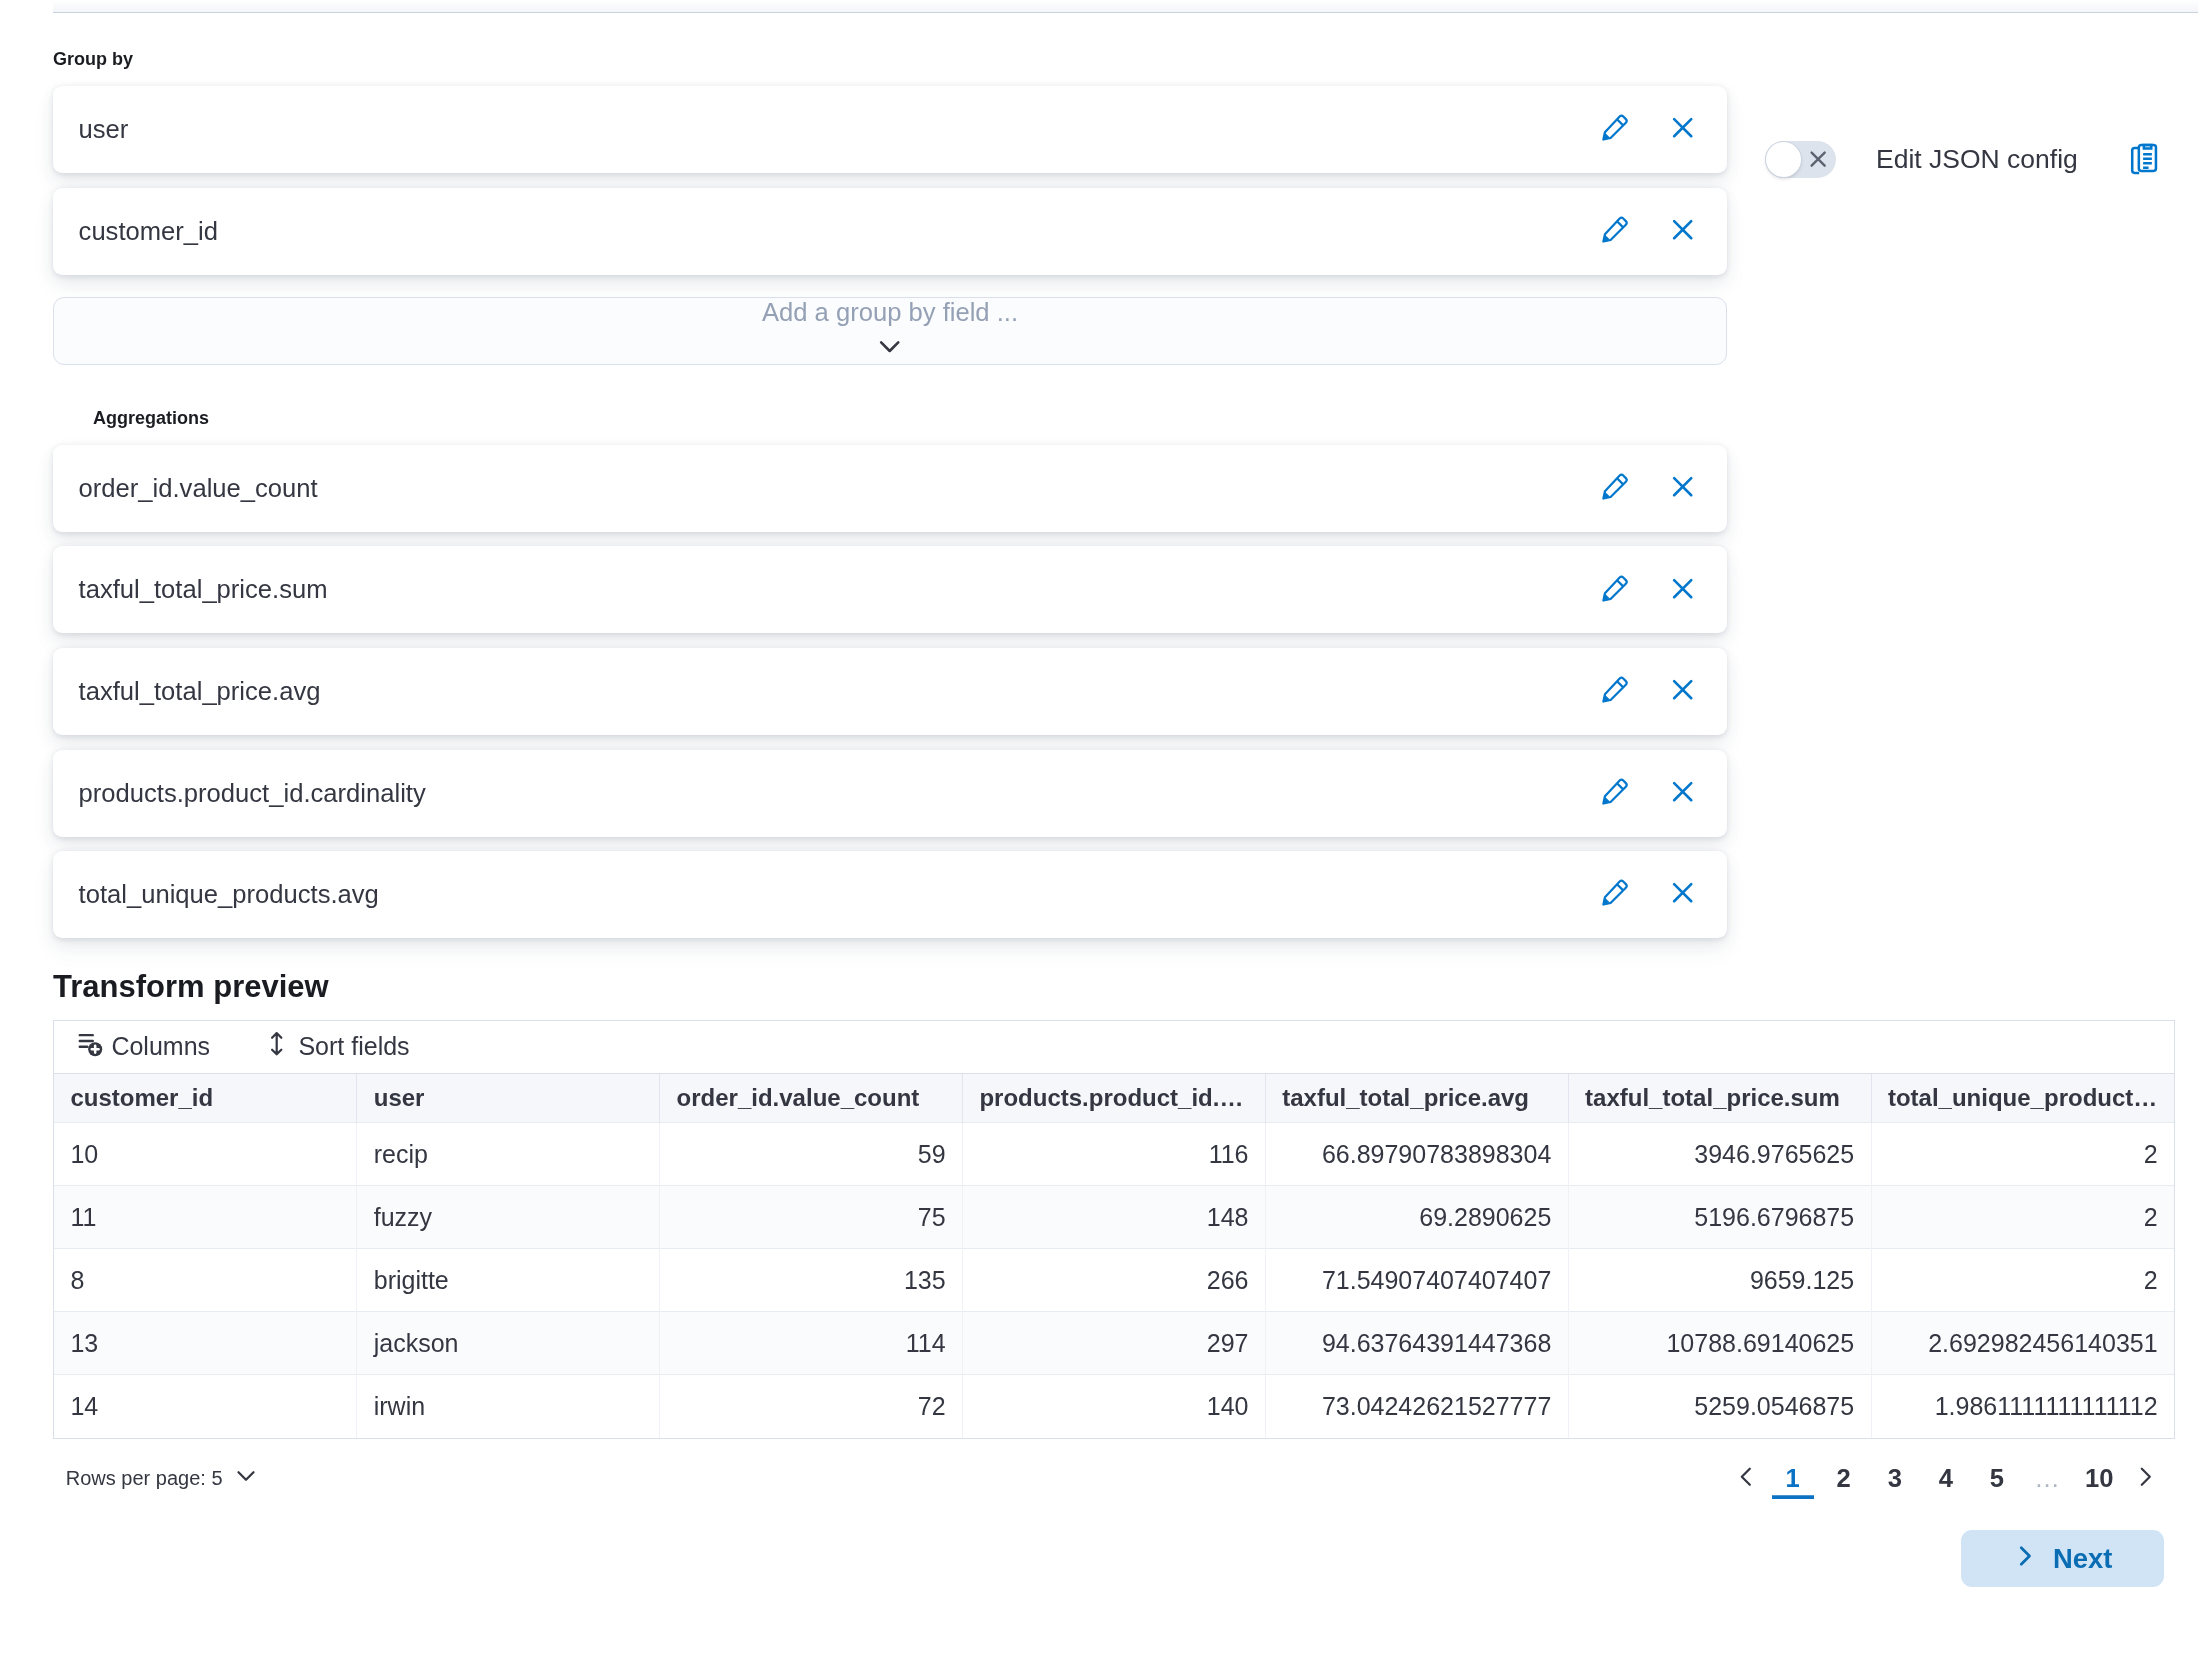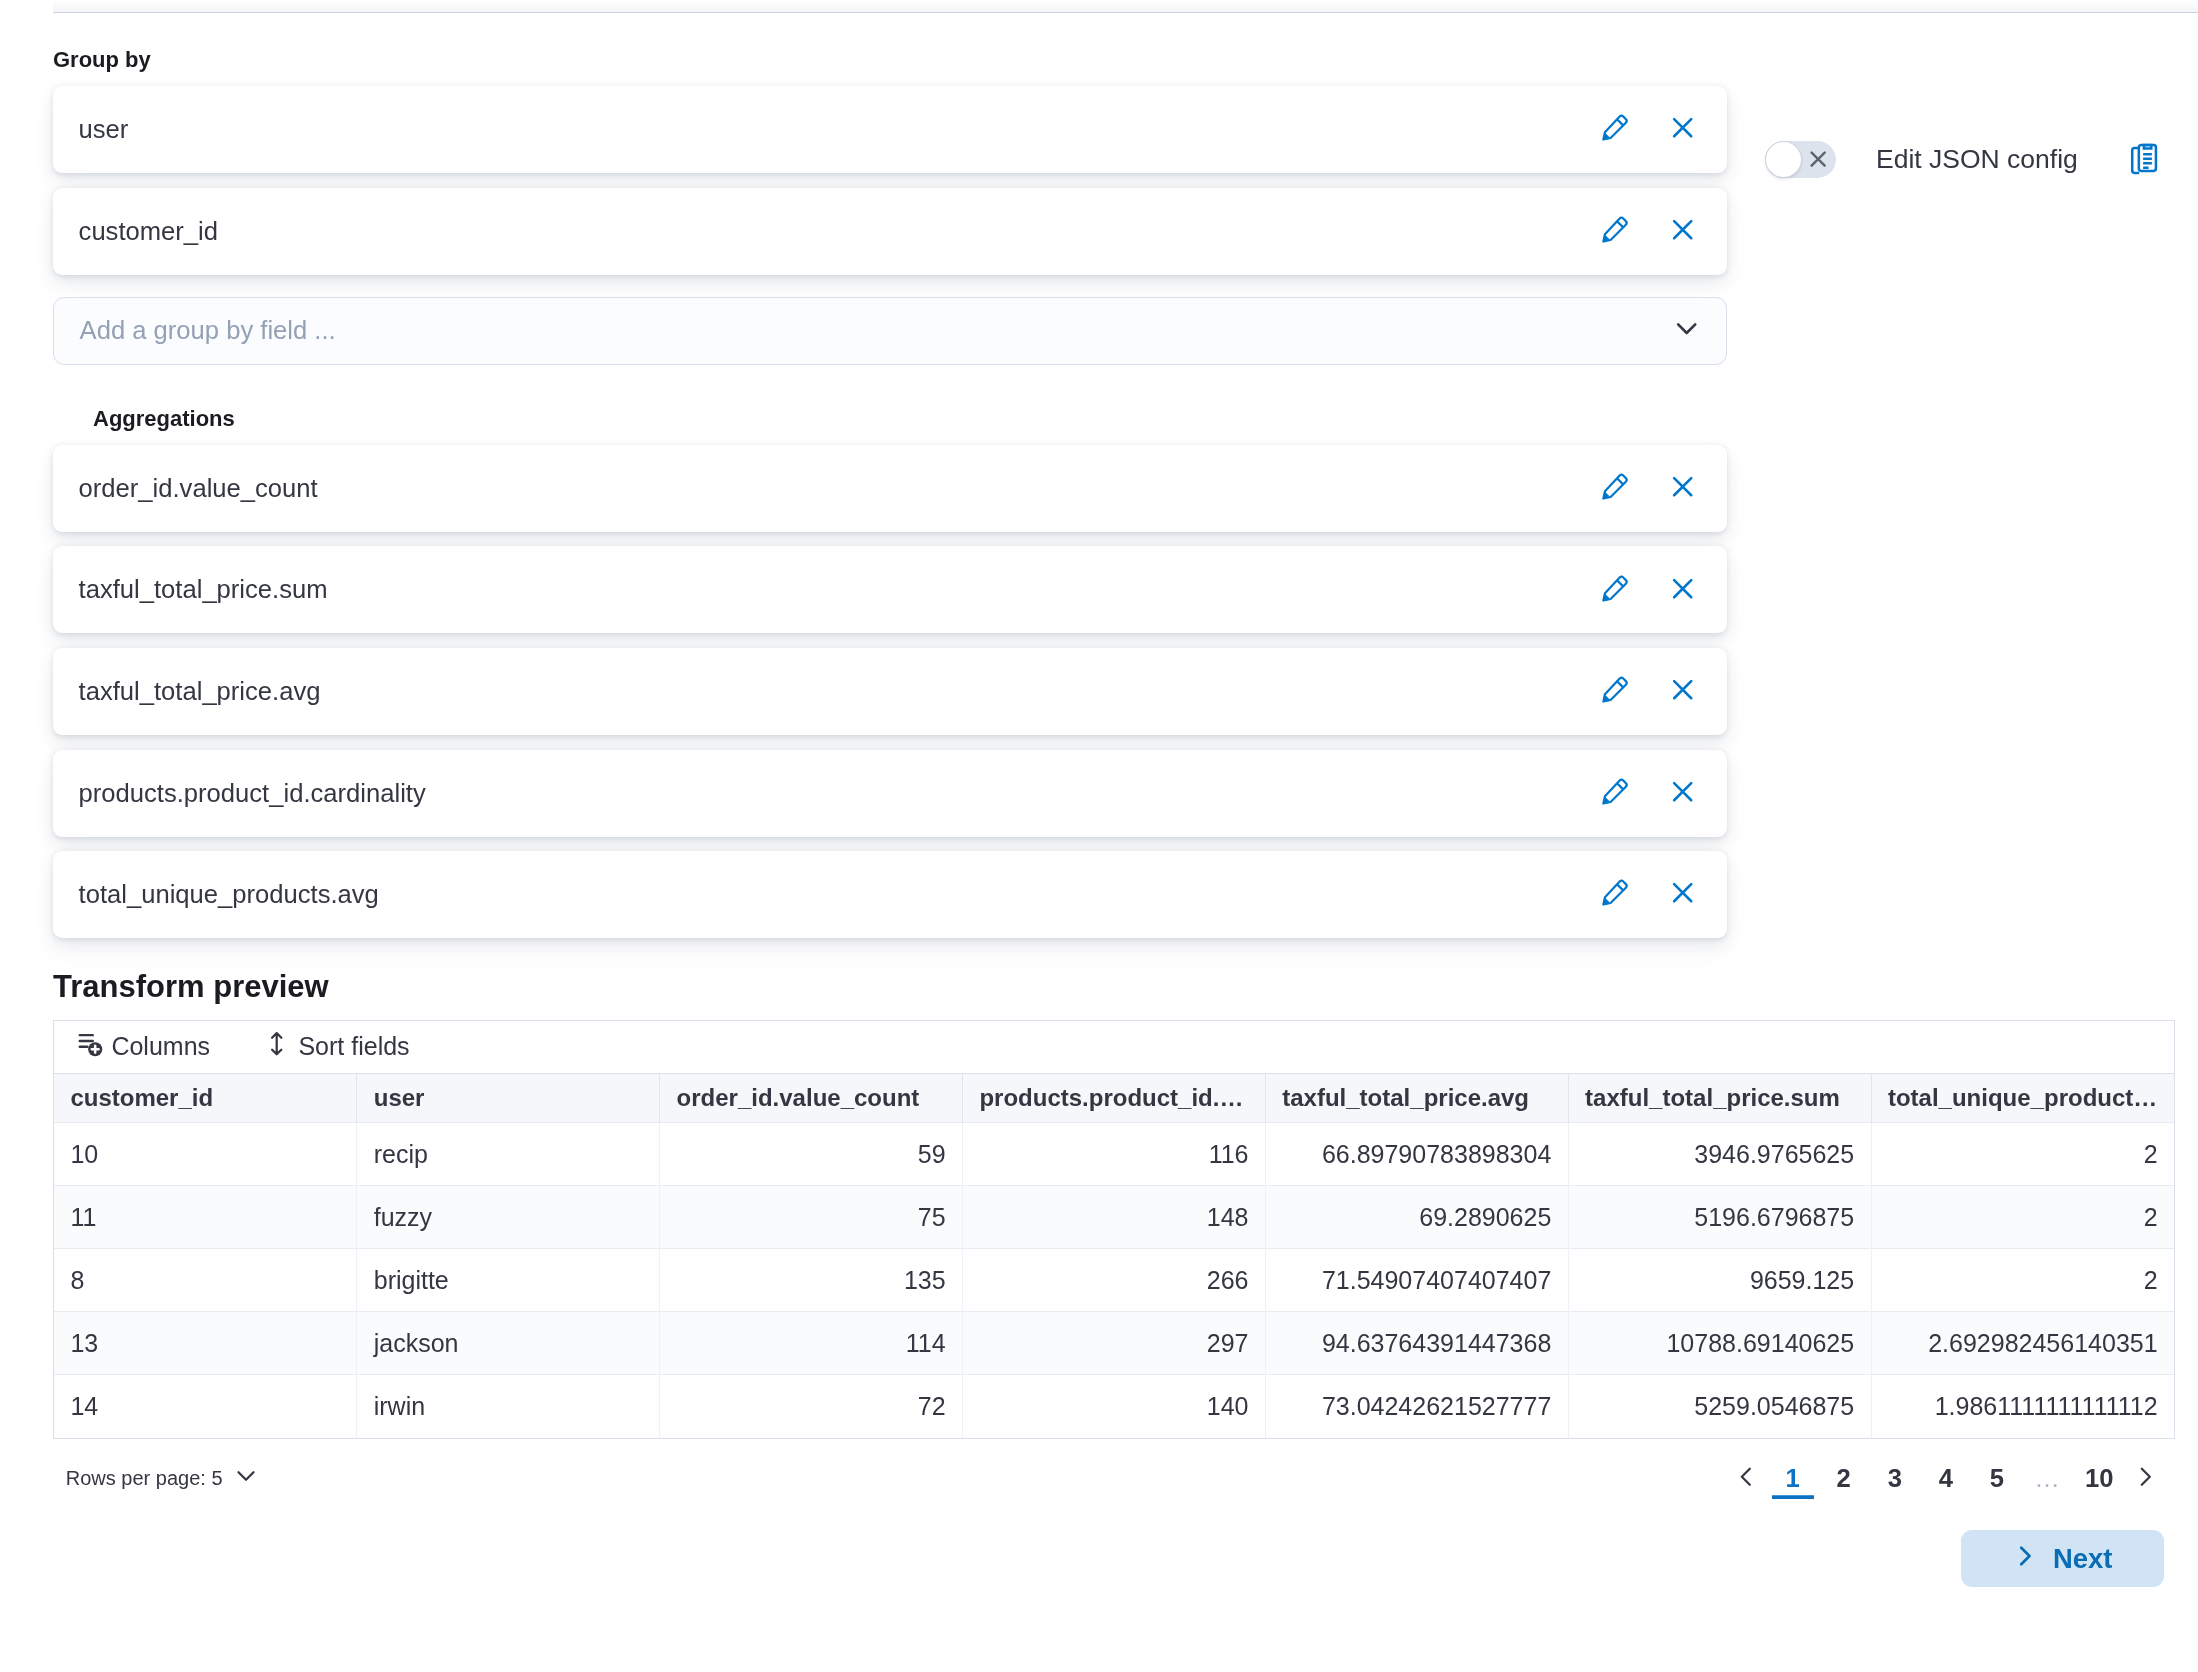--- a/index.html
+++ b/index.html
@@ -2,31 +2,31 @@
 <html style="font-size:14.6px"><head>
 <meta charset="utf-8">
 <style>
   * { margin:0; padding:0; box-sizing:border-box; }
   html,body { width:2198px; height:1672px; background:#ffffff;
     font-family:"Liberation Sans", sans-serif; color:#343741; }
   .top-rule { margin-left:53px; height:12.8px; border-bottom:1.8px solid #cbd3e0;
     background:linear-gradient(to bottom,#ffffff,#f3f5f9); }
   .content { position:relative; padding-left:53px; }
 
-  .form-label { font-size:22px; font-weight:700; color:#1a1c21; line-height:27.4px;
+  .form-label { font-size:18px; font-weight:700; color:#1a1c21; line-height:27.4px;
     margin:33px 0 12.8px; }
   .card { width:1674px; height:87px; background:#fff; border-radius:9.1px;
     display:flex; align-items:center; padding:0 25.6px; margin-bottom:14.6px;
     box-shadow:0 1.8px 5.5px rgba(60,72,97,.12), 0 5.5px 14.6px rgba(60,72,97,.08), 0 12.8px 24px rgba(60,72,97,.05); }
   .card-label { flex:1; font-size:25.6px; color:#343741; }
   .card-actions { display:flex; align-items:center; gap:40px; padding-right:5.5px; }
   .icon-btn { background:none; border:none; cursor:pointer; display:flex; align-items:center; }
 
   .combo { width:1674px; height:68px; background:#fbfcfd; border:1.8px solid #d9e0ec;
-    border-radius:11px; display:flex; align-items:center; padding:0 25.6px; margin-top:22px; }
+    border-radius:11px; display:flex; align-items:center; padding:0 25.6px; margin-top:22px;flex-direction:column; }
   .combo .placeholder { flex:1; font-size:25.6px; color:#94a0b5; }
 
   .json-config { position:absolute; top:95px; left:1765px; right:37px;
     display:flex; align-items:center; }
   .switch { position:relative; width:71px; height:37px; border-radius:20px;
     background:#dde3ec; border:none; cursor:pointer; flex:none; }
   .switch .knob { position:absolute; left:0.9px; top:0.9px; width:35px; height:35px;
     border-radius:50%; background:#fff; box-shadow:0 0 0 0.9px #cbd3e0, 0 1.8px 3.7px rgba(0,0,0,.15); }
   .switch .x-glyph { position:absolute; right:9.1px; top:9.1px; }
   .json-label { font-size:26.5px; color:#343741; margin-left:40px; }

